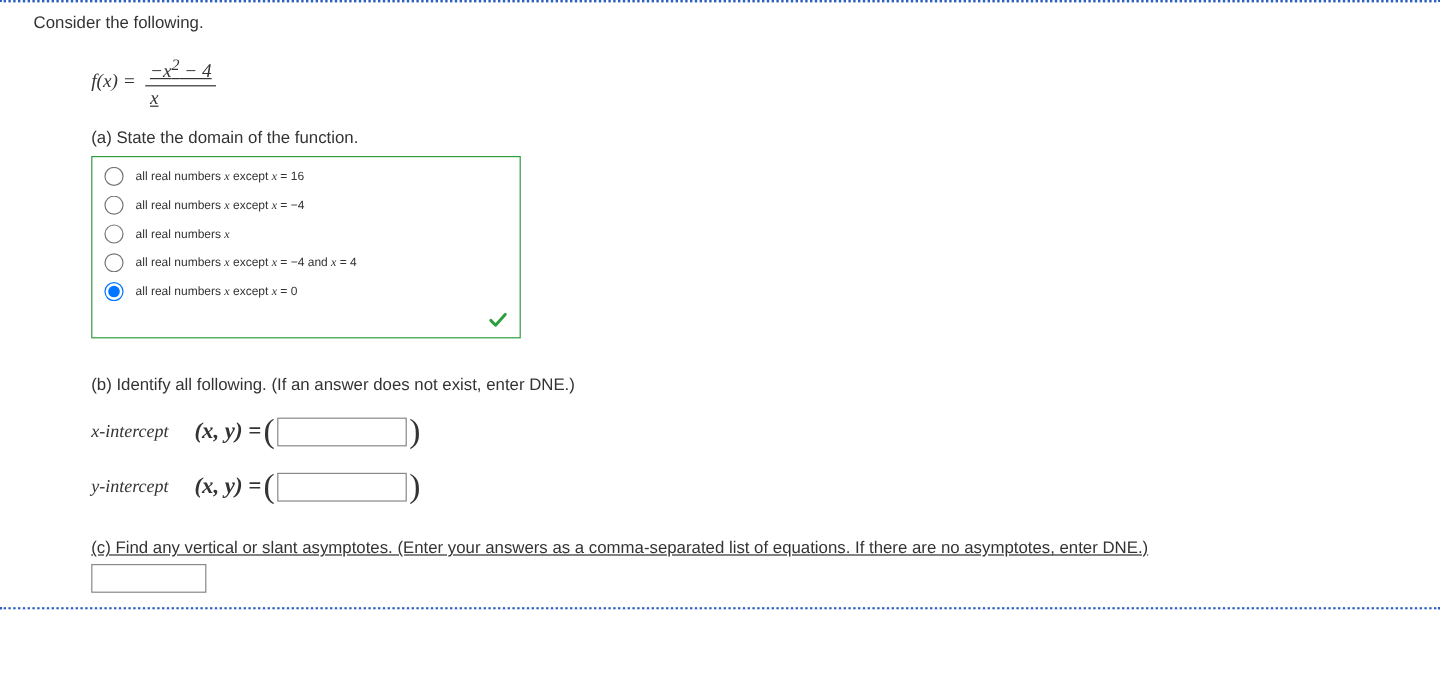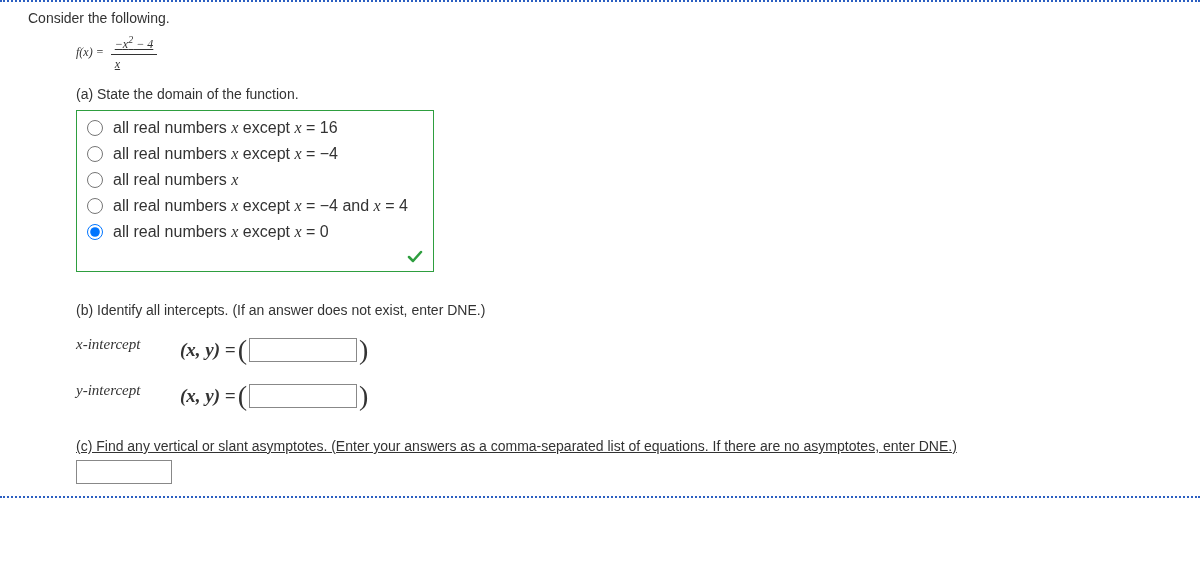--- a/index.html
+++ b/index.html
@@ -20,24 +20,24 @@
       margin: 0;
     }
     .content {
       padding: 0 28px;
     }
     .intro {
       margin: 0 0 8px 0;
       padding: 0;
     }
     .formula {
-      margin: 8px 0 14px 48px;
-      font-style: italic;
-      font-family: 'Times New Roman', serif;
-      font-size: 12px;
+      margin: 20px 0 14px 48px;
+      font-style: italic;
+      font-family: 'Times New Roman', serif;
+      font-size: 16px;
     }
     .frac {
       display: inline-block;
       vertical-align: middle;
       text-align: left;
       margin-left: 4px;
       text-decoration: underline;
     }
     .frac .num {
       display: block;
@@ -64,40 +64,40 @@
       padding: 4px 10px;
       gap: 10px;
     }
     .option-row input[type="radio"] {
       width: 16px;
       height: 16px;
       margin: 0;
       flex-shrink: 0;
     }
     .option-text {
-      font-size: 16px;
+      font-size: 10px;
     }
     .option-text .ital {
       font-style: italic;
       font-family: 'Times New Roman', serif;
     }
     .check-icon {
       position: absolute;
       bottom: 6px;
       right: 10px;
       width: 16px;
       height: 16px;
     }
     .intercept-section {
       margin: 30px 0 0 48px;
     }
     .intercept-row {
       display: flex;
+      align-items: center;
       margin: 18px 0;
-      gap: 18px;
     }
     .intercept-label {
       font-style: italic;
       font-family: 'Times New Roman', serif;
       font-size: 15px;
       min-width: 86px;
     }
     .xy-eq {
       font-style: italic;
       font-family: 'Times New Roman', serif;
@@ -187,21 +187,21 @@
         <span class="option-text">
           <span>all real numbers </span><span class="ital">x</span><span> except </span><span class="ital">x</span><span> = 0</span>
         </span>
       </div>
       <svg class="check-icon" viewBox="0 0 16 16">
         <path d="M2 8 L6 12 L14 3" stroke="#2e9e3f" stroke-width="2.5" fill="none" stroke-linecap="round" stroke-linejoin="round"></path>
       </svg>
     </div>
 
     <div class="intercept-section">
-      <div>(b) Identify all intercepts. (If an answer does not exist, enter DNE.)</div>
+      <div>(b) Identify all following. (If an answer does not exist, enter DNE.)</div>
 
       <div class="intercept-row">
         <span class="intercept-label">x-intercept</span>
         <span class="paren-group">
           <span class="xy-eq">(x, y) = </span>
           <span class="paren">(</span>
           <input type="text" class="answer-input" style="">
           <span class="paren">)</span>
         </span>
       </div>

